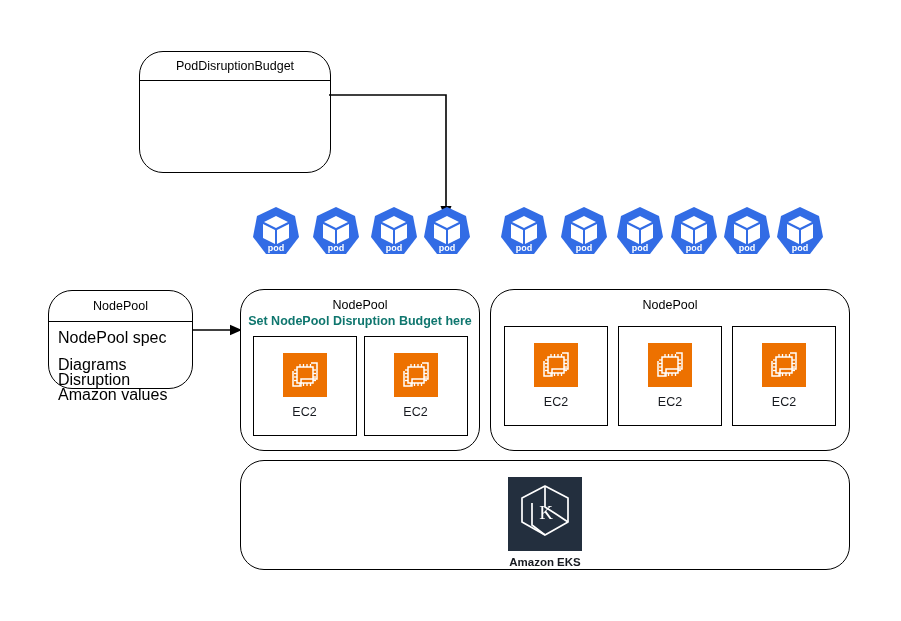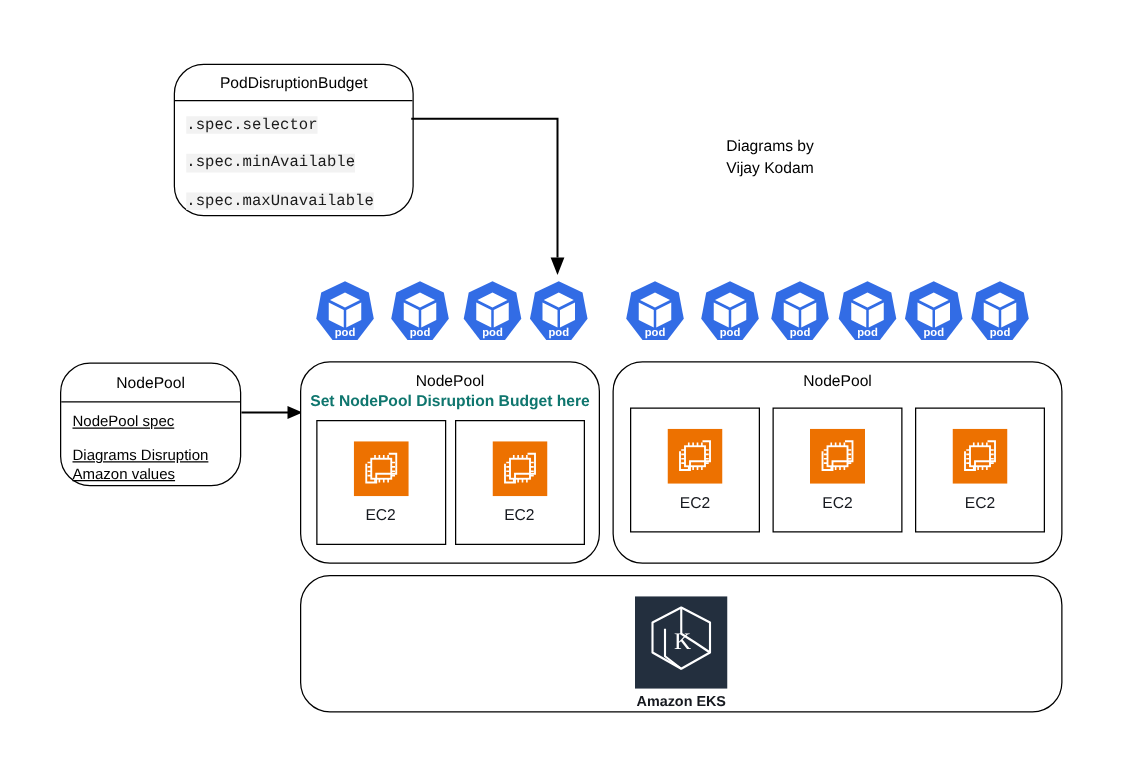--- a/index.html
+++ b/index.html
@@ -70,38 +70,37 @@
     color: #000000;
   }
 
   
   #pdb-connector { left: 325px; top: 88px; width: 130px; height: 140px; }
 
   
   .pod {
     width: 48px;
     height: 50px;
-    top: 224px;
+    top: 206px;
   }
   .pod svg { display: block; width: 48px; height: 50px; }
 
   
   #nodepool-spec-card { left: 48px; top: 290px; width: 145px; height: 99px; }
   #nps-title-wrap {
     height: 30px;
     display: flex;
     align-items: center;
     justify-content: center;
   }
   #nps-body { padding: 8px 0 0 9px; }
   .nps-line {
-    font-size: 12px;
+    font-size: 16px;
     line-height: 15px;
     color: #000000;
-    text-decoration: underline;
   }
   .nps-line.spaced { margin-top: 12px; }
 
   
   #spec-arrow { left: 193px; top: 320px; width: 50px; height: 20px; }
 
   
   .nodepool-panel {
     border: 1.6px solid #000000;
     background: #ffffff;
@@ -190,31 +189,22 @@
 </head>
 <body>
 
 <div id="canvas">
 
   <div id="pdb-card" class="abs card">
     <div id="pdb-title-wrap">
       <div class="card-title">PodDisruptionBudget</div>
     </div>
     <div class="card-divider"></div>
-    <div id="pdb-body">
-      <div class="mono-row">.spec.selector</div><br>
-      <div class="mono-row">.spec.minAvailable</div><br>
-      <div class="mono-row">.spec.maxUnavailable</div>
-    </div>
-  </div>
-
-  <div id="attribution" class="abs">
-    <div>Diagrams by</div>
-    <div>Vijay Kodam</div>
-  </div>
+  </div>
+
 
   <div id="pdb-connector" class="abs">
     <svg width="130" height="140" viewBox="0 0 130 140">
       <path d="M 4 7 L 121 7 L 121 118" fill="none" stroke="#000000" stroke-width="1.6"></path>
       <path d="M 121 132 L 115.5 118 L 126.5 118 Z" fill="#000000"></path>
     </svg>
   </div>
 
   <div class="abs pod" style="left:252px">
     <svg viewBox="0 0 48 50">

